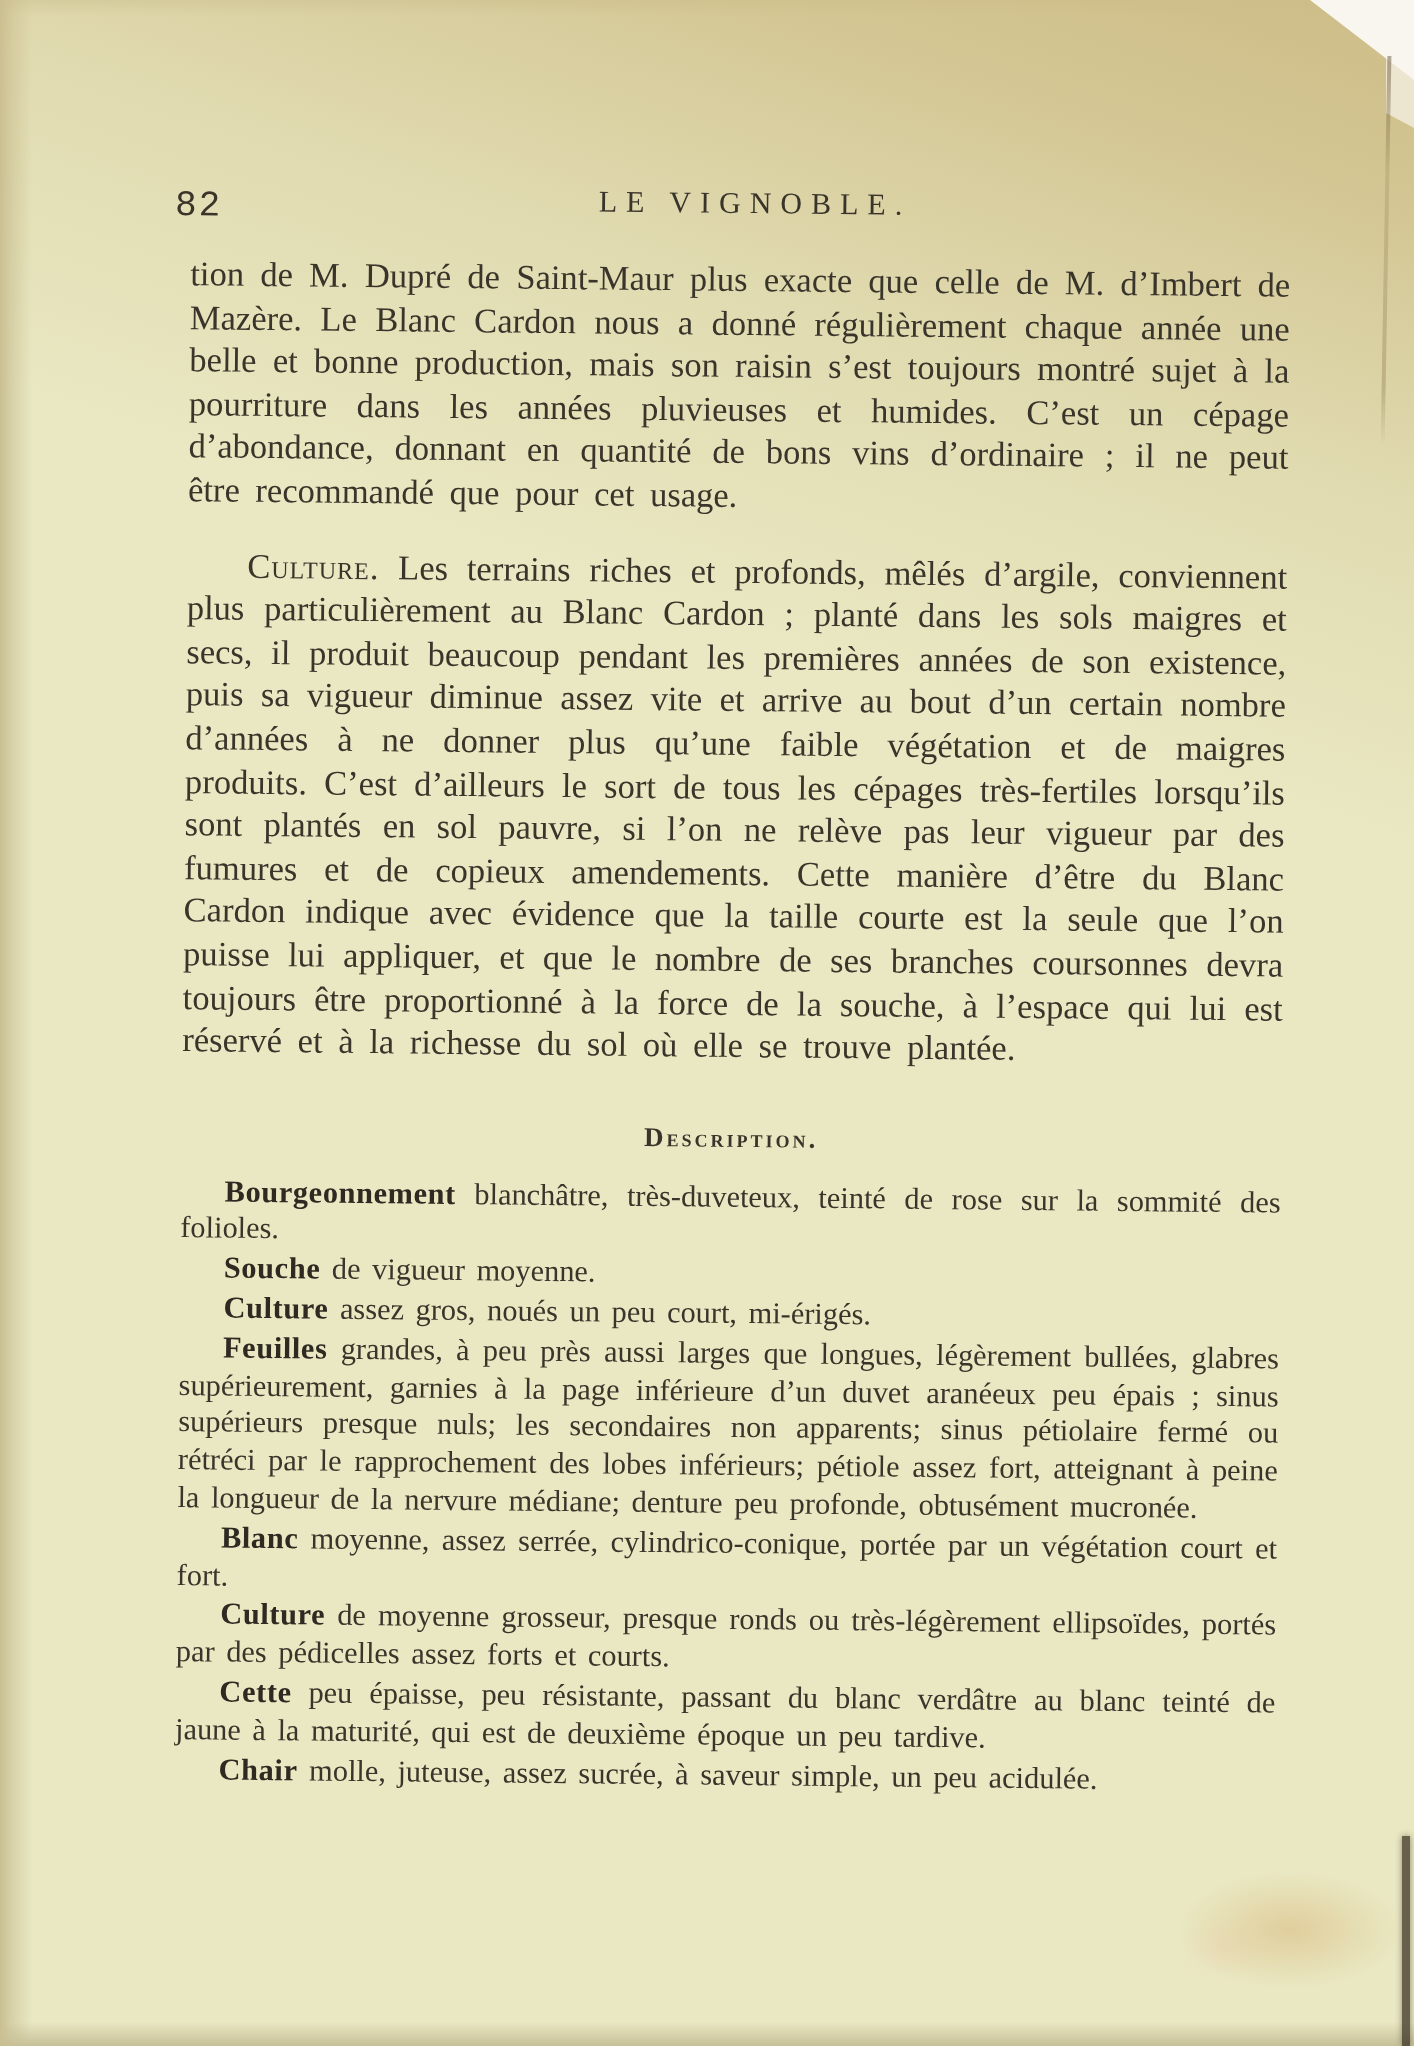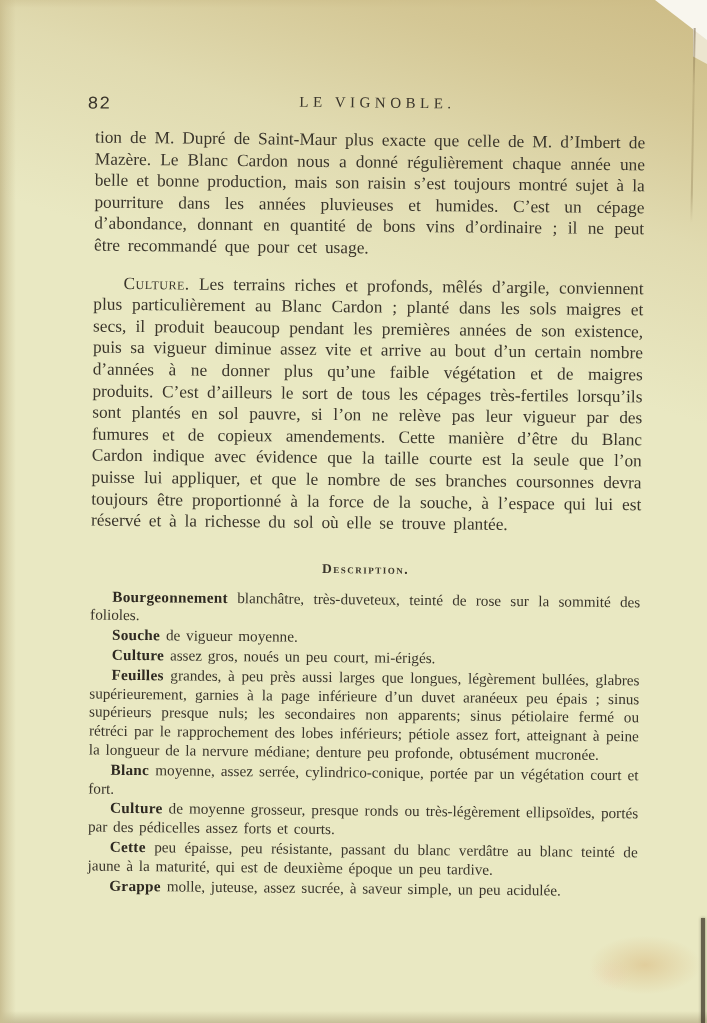--- a/index.html
+++ b/index.html
@@ -93,17 +93,17 @@
     <div class="desc-heading">Description.</div>
 
     <div class="desc-list">
       <p class="desc-item"><b>Bourgeonnement</b><span> blanchâtre, très-duveteux, teinté de rose sur la sommité des folioles.</span></p>
       <p class="desc-item"><b>Souche</b><span> de vigueur moyenne.</span></p>
       <p class="desc-item"><b>Culture</b><span> assez gros, noués un peu court, mi-érigés.</span></p>
       <p class="desc-item"><b>Feuilles</b><span> grandes, à peu près aussi larges que longues, légèrement bullées, glabres supérieurement, garnies à la page inférieure d’un duvet aranéeux peu épais ; sinus supérieurs presque nuls; les secondaires non apparents; sinus pétiolaire fermé ou rétréci par le rapprochement des lobes inférieurs; pétiole assez fort, atteignant à peine la longueur de la nervure médiane; denture peu profonde, obtusément mucronée.</span></p>
       <p class="desc-item"><b>Blanc</b><span> moyenne, assez serrée, cylindrico-conique, portée par un végétation court et fort.</span></p>
       <p class="desc-item"><b>Culture</b><span> de moyenne grosseur, presque ronds ou très-légèrement ellipsoïdes, portés par des pédicelles assez forts et courts.</span></p>
       <p class="desc-item"><b>Cette</b><span> peu épaisse, peu résistante, passant du blanc verdâtre au blanc teinté de jaune à la maturité, qui est de deuxième époque un peu tardive.</span></p>
-      <p class="desc-item"><b>Grappe</b><span> molle, juteuse, assez sucrée, à saveur simple, un peu acidulée.</span></p>
+      <p class="desc-item"><b>Chair</b><span> molle, juteuse, assez sucrée, à saveur simple, un peu acidulée.</span></p>
     </div>
 
   </div>
 </div>
 
 </body></html>

